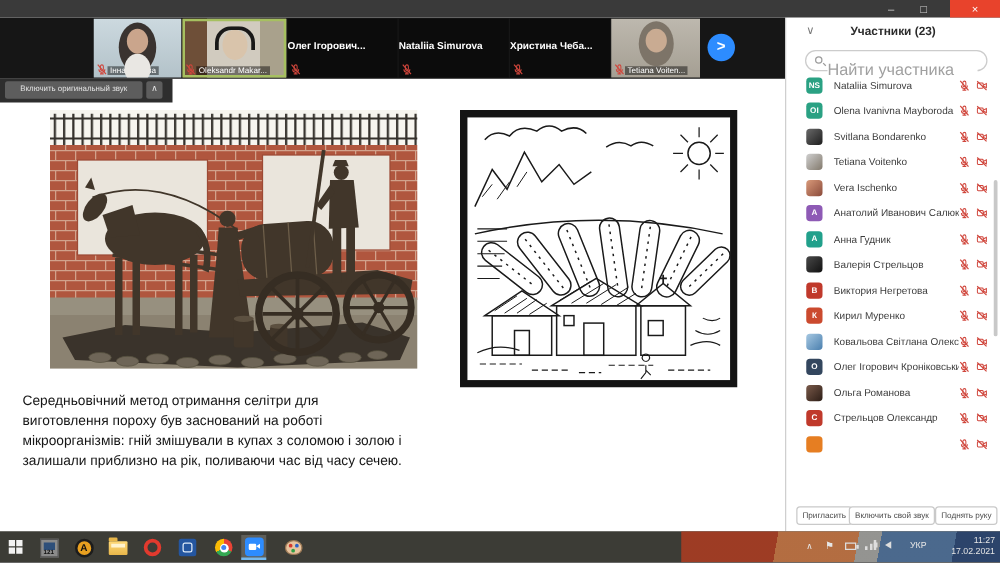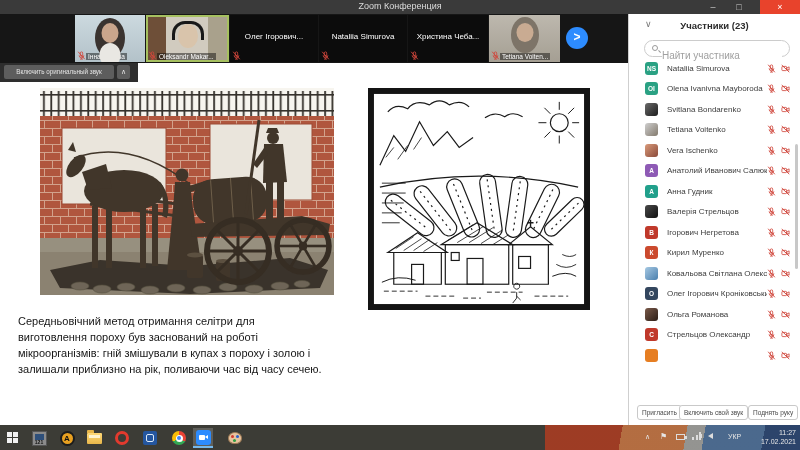--- a/index.html
+++ b/index.html
@@ -12,21 +12,21 @@
   #win-title { position:absolute; left:0; right:0; top:1px; text-align:center; font-size:9px; color:#dcdcdc; }
   .win-ctl { position:absolute; top:0; height:14px; text-align:center; font-size:9px; color:#cfcfcf; line-height:14px; cursor:default; }
   #btn-min { right:74px; width:26px; }
   #btn-max { right:48px; width:26px; }
   #btn-close { right:0; width:40px; background:#e8432c; color:#fff; }
 
   
   #videostrip { position:absolute; left:0; top:14px; width:628px; height:49px; background:#161616; z-index:20; }
   .tile { position:absolute; top:1px; height:47px; background:#0c0c0c; overflow:hidden; }
   .tile.active { outline:2px solid #a6c060; outline-offset:-2px; }
-  .tile-name-c { position:absolute; left:0; right:0; top:17px; text-align:center; color:#fff; font-weight:400; font-size:8px; white-space:nowrap; }
+  .tile-name-c { position:absolute; left:0; right:0; top:17px; text-align:left; color:#fff; font-weight:700; font-size:8px; white-space:nowrap; }
   .tile-name-b { position:absolute; left:11px; bottom:2px; color:#fff; font-size:6.5px; background:rgba(0,0,0,.45); padding:0 2px; white-space:nowrap; }
   .tile-mic { position:absolute; left:2px; bottom:2px; width:9px; height:9px; }
   .tile-mic svg { width:9px; height:9px; display:block; }
   .kind-photo-a { background:linear-gradient(180deg,#ccd9df,#b3c2c9); }
   .kind-photo-a::before { content:""; position:absolute; left:50%; top:3px; transform:translateX(-50%); width:30px; height:40px; border-radius:50%; background:#3a3330; }
   .kind-photo-a::after { content:""; position:absolute; left:50%; top:8px; transform:translateX(-50%); width:17px; height:20px; border-radius:50%; background:#caa58c; box-shadow:0 22px 0 2px #e9e7e3; }
   .kind-video { background:linear-gradient(90deg,#6e4f38 0 24%,#d1cbbf 24% 75%,#a9a18c 75%); }
   .kind-video::before { content:""; position:absolute; left:50%; top:6px; transform:translateX(-50%); width:26px; height:16px; border:3px solid #181818; border-bottom:none; border-radius:13px 13px 0 0; z-index:2; }
   .kind-video::after { content:""; position:absolute; left:50%; top:9px; transform:translateX(-50%); width:20px; height:24px; border-radius:50%; background:#d9c4ab; }
   .kind-photo-b { background:linear-gradient(180deg,#bdb8ae,#a59f93); }
@@ -44,21 +44,21 @@
   #slide-text { position:absolute; left:18px; top:250px; width:345px; font-size:11px; line-height:16px; color:#161616; }
 
   
   #panel { position:absolute; left:628px; top:14px; width:172px; height:411px; background:#fff; border-left:1px solid #cfcfcf; z-index:25; }
   #panel-header { position:absolute; left:0; top:0; width:100%; height:24px; }
   #panel-collapse { position:absolute; left:16px; top:5px; font-size:9px; color:#777; cursor:pointer; }
   #panel-title { position:absolute; left:0; right:0; top:6px; text-align:center; font-size:9.5px; font-weight:700; color:#2b2b2b; }
   #search-box { position:absolute; left:15px; top:26px; width:146px; height:17px; border:1px solid #ccc; border-radius:9px; background:#fff; }
   #search-mag { position:absolute; left:7px; top:4px; width:6px; height:6px; border:1.2px solid #9b9b9b; border-radius:50%; }
   #search-mag::after { content:""; position:absolute; left:5px; top:5px; width:3px; height:1.2px; background:#9b9b9b; transform:rotate(45deg); }
-  #search-input { position:absolute; left:17px; top:1px; width:120px; height:27px; border:none; outline:none; font-size:10px; color:#444; font-family:inherit; }
+  #search-input { position:absolute; left:17px; top:1px; width:120px; height:27px; border:none; outline:none; font-size:13px; color:#444; font-family:inherit; }
   #search-input::placeholder { color:#a0a0a0; }
   #plist { position:absolute; left:0; top:44px; width:100%; height:341px; overflow:hidden; }
   .p-row { position:relative; height:20.5px; display:flex; align-items:center; padding:0 10px 0 16px; cursor:pointer; }
   .p-avatar { flex:0 0 13px; width:13px; height:13px; border-radius:3px; margin-right:9px; color:#fff; font-size:6.5px; font-weight:700; text-align:center; line-height:13px; overflow:hidden; }
   .p-name { flex:1; font-size:8px; color:#3c3c3c; white-space:nowrap; overflow:hidden; }
   .p-icons { display:flex; gap:5px; }
   .p-icons svg { width:9px; height:9px; display:block; }
   .ph-teal { background:linear-gradient(135deg,#7fb8c4,#3a7f8e); }
   .ph-dark { background:linear-gradient(135deg,#6a6a6a,#1d1d1d); }
   .ph-gray { background:linear-gradient(135deg,#cfcfcf,#82796c); }
@@ -121,21 +121,20 @@
   #tray-speaker::before { content:""; position:absolute; left:-9px; top:-2px; width:3px; height:4px; background:#ddd; }
   #tray-lang { left:728px; top:8px; }
   #tray-clock { position:absolute; right:4px; top:4px; text-align:right; color:#e6e6e6; font-size:7px; line-height:8.5px; cursor:default; }
 </style>
 </head>
 <body>
 
 <div id="app">
 
   <div id="titlebar">
-    <span id="win-title">Zoom Конференция</span>
     <span id="btn-min" class="win-ctl">–</span>
     <span id="btn-max" class="win-ctl">□</span>
     <span id="btn-close" class="win-ctl">×</span>
   </div>
 
   <div id="videostrip">
     <div id="next-arrow">&gt;</div>
   <div class="tile kind-photo-a" style="left: 75px; width: 70px;">
         <span class="tile-name-b">Інна Попова</span>
         <span class="tile-mic">
@@ -359,21 +358,21 @@
         <path d="M16,205 h34 M58,210 h30 M120,206 h36 M168,210 h34 M96,212 h18" stroke-width="0.9" stroke-dasharray="5 3"></path>
         <path d="M14,196 q16,-8 34,-2 M186,190 q14,-6 24,0" stroke-width="1"></path>
         <path d="M150,203 a3,3 0 1 1 0.1,0 M150,206 v6 l-4,5 M150,210 l4,4" stroke-width="0.9"></path>
         <path d="M196,168 q8,4 14,0 M190,178 q10,6 20,0" stroke-width="0.9"></path>
       </g>
     </svg>
 
     <div id="slide-text">
       <div> Середньовічний метод отримання селітри для</div>
       <div>виготовлення пороху був заснований на роботі</div>
-      <div>мікроорганізмів: гній змішували в купах з пороху і золою і</div>
+      <div>мікроорганізмів: гній змішували в купах з соломою і золою і</div>
       <div>залишали приблизно на рік, поливаючи час від часу сечею.</div>
     </div>
 
     <div id="origsound-wrap">
       <div id="origsound-btn">Включить оригинальный звук</div>
       <div id="origsound-caret">∧</div>
     </div>
   </div>
 
   <div id="panel">
@@ -541,21 +540,21 @@
   <svg viewBox="0 0 12 12" fill="none" stroke="#d0463c" stroke-width="1.1">
     <rect x="1.2" y="3.2" width="6.2" height="5.6" rx="1"></rect>
     <path d="M7.4,5.6 L10.8,3.8 v4.4 L7.4,6.4"></path>
     <line x1="1" y1="1.4" x2="11" y2="10.8" stroke-width="1.3"></line>
   </svg>
 </span>
           </span>
         </div>
         <div class="p-row">
           <span class="p-avatar" style="background: rgb(192, 57, 43);">В</span>
-          <span class="p-name">Ігорович Негретова</span>
+          <span class="p-name">Виктория Негретова</span>
           <span class="p-icons">
             <span>
   <svg viewBox="0 0 12 12" fill="none" stroke="#d0463c" stroke-width="1.1">
     <rect x="4.4" y="1.2" width="3.2" height="6" rx="1.6"></rect>
     <path d="M2.8,5.8 a3.2,3.2 0 0 0 6.4,0 M6,9 v1.6 M4,10.8 h4"></path>
     <line x1="1.6" y1="1" x2="10.4" y2="11" stroke-width="1.3"></line>
   </svg>
 </span>
             <span>
   <svg viewBox="0 0 12 12" fill="none" stroke="#d0463c" stroke-width="1.1">

